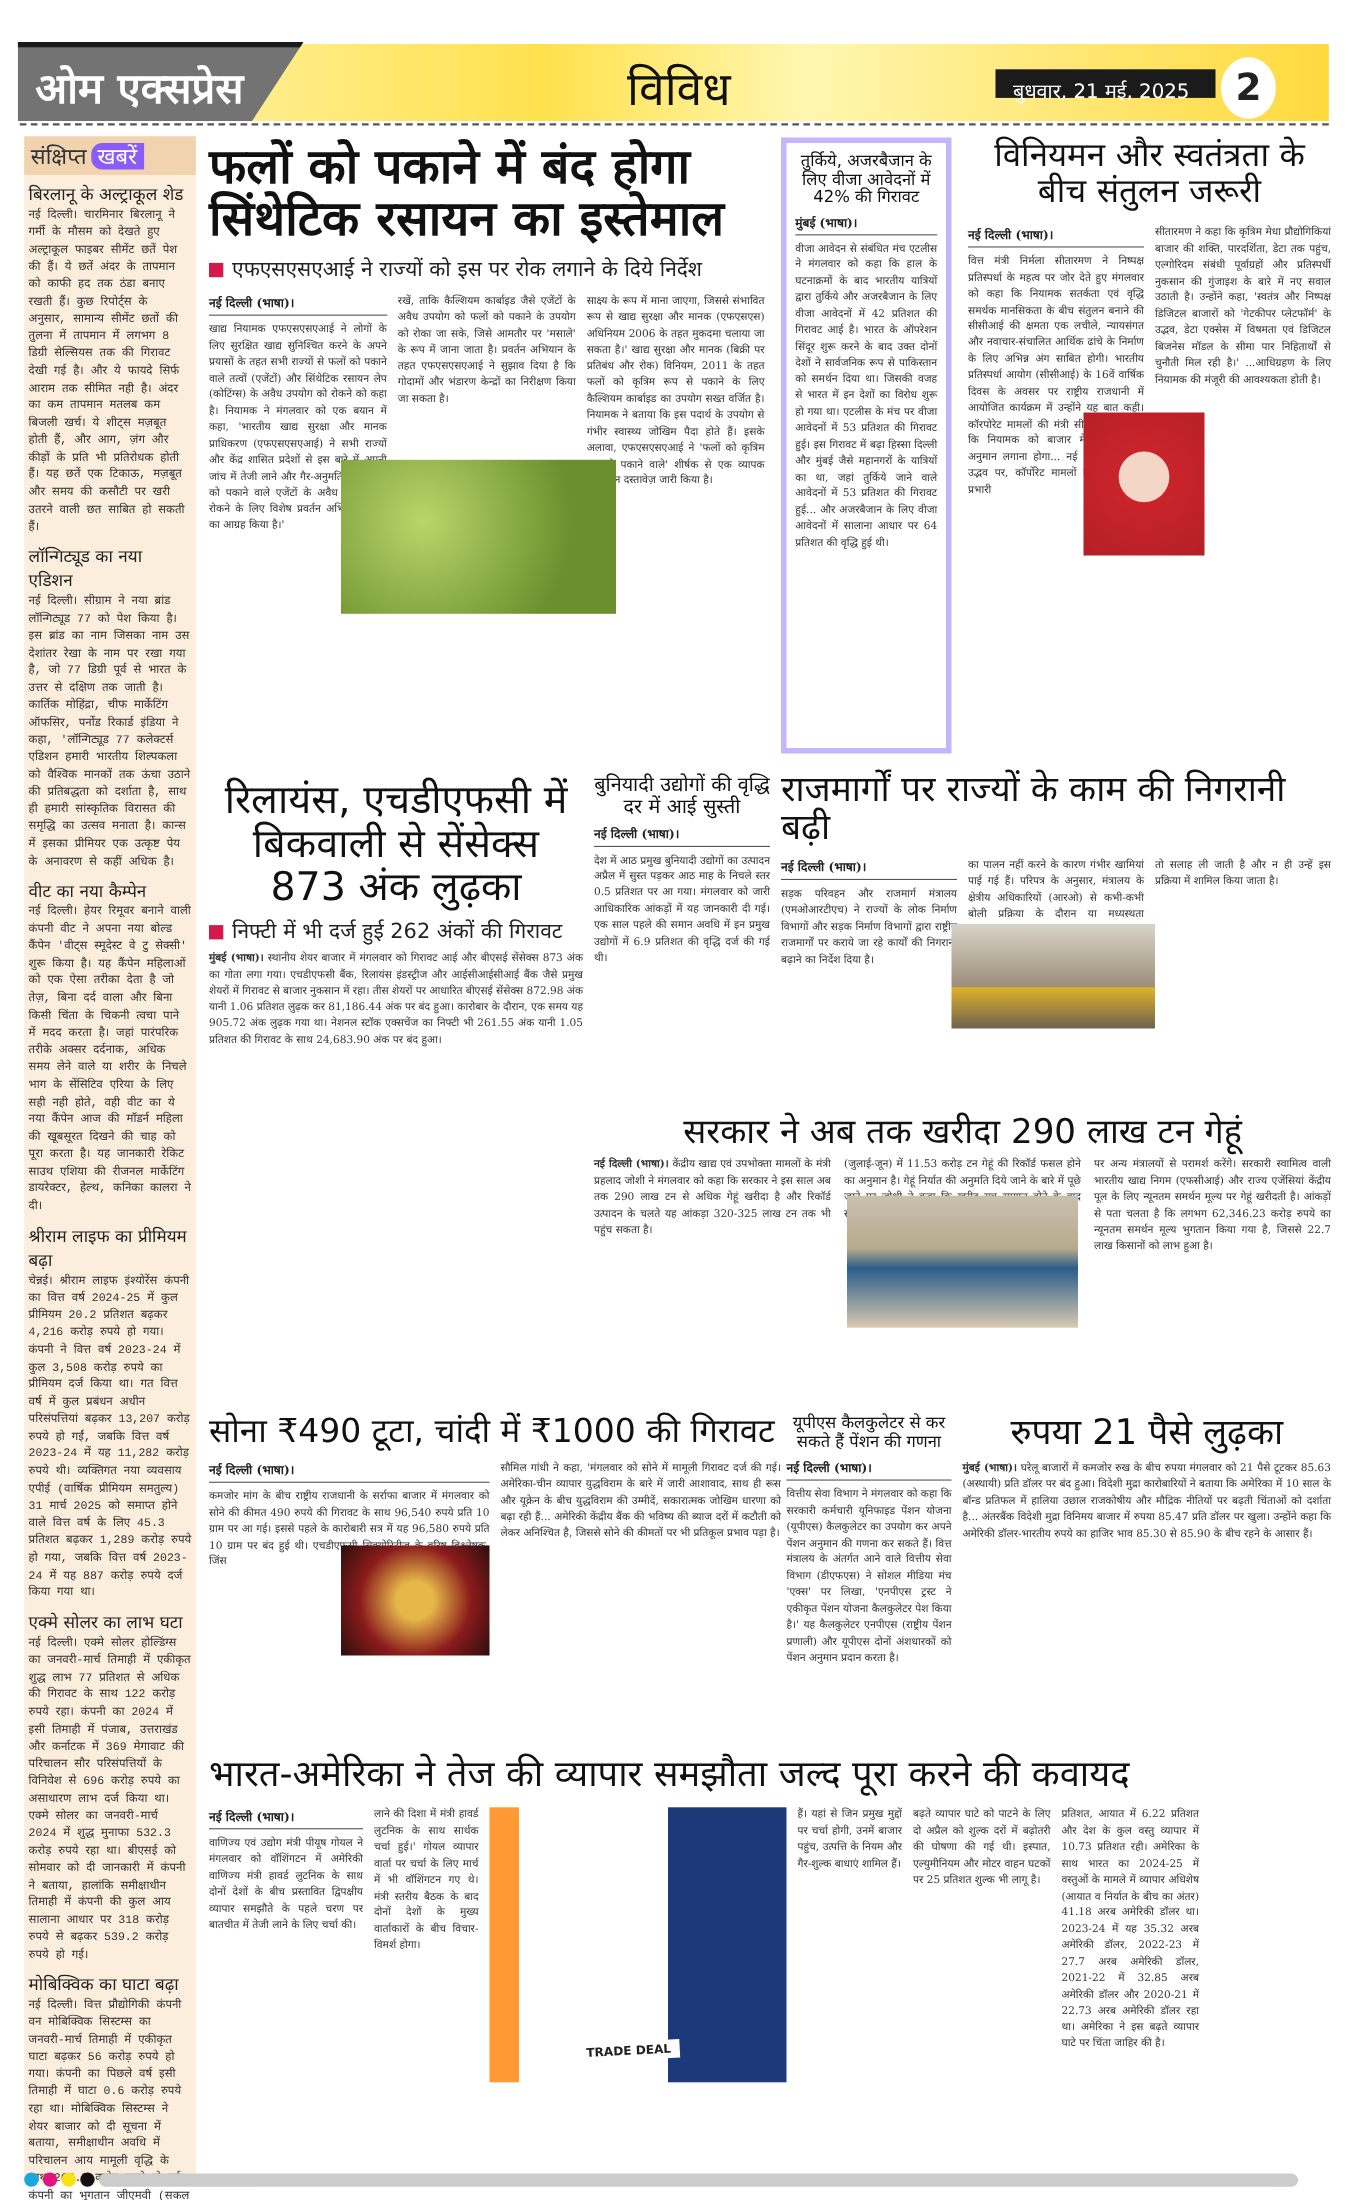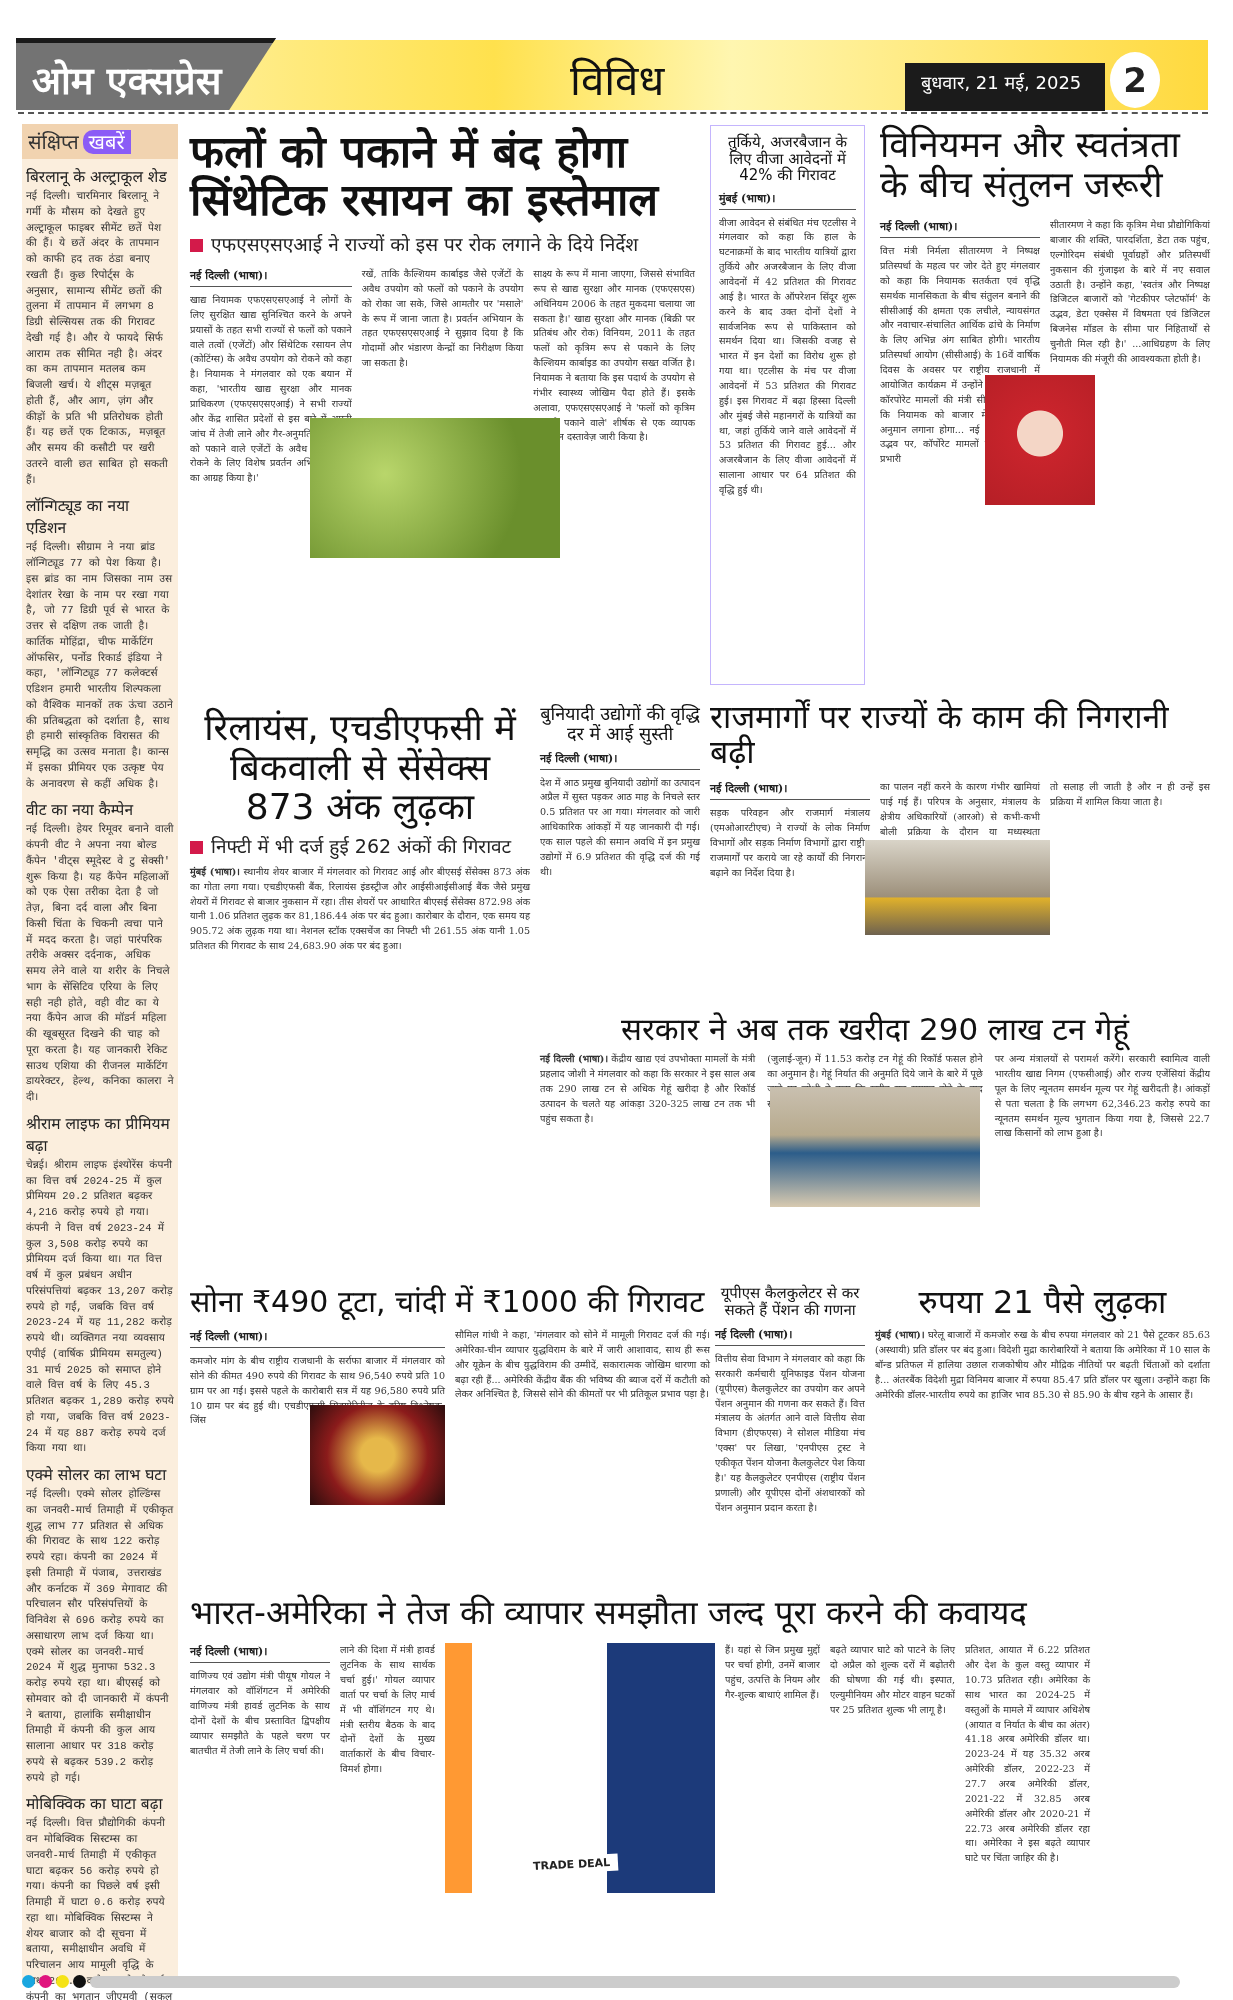--- a/index.html
+++ b/index.html
@@ -1,35 +1,35 @@
 <!DOCTYPE html>
 <html><head>
 <meta charset="utf-8">
 <style>
 *{box-sizing:border-box;margin:0;padding:0}
 body{width:1233px;height:2000px;background:#fff;font-family:"DejaVu Serif",serif;color:#222;position:relative;overflow:hidden}
 .abs{position:absolute}
 .masthead{left:18px;top:40px;width:1190px;height:70px;background:linear-gradient(90deg,#fff7c0 0%,#ffe14d 40%,#fff6b0 60%,#ffd93d 100%)}
 .brand{left:16px;top:38px;width:260px;height:72px;background:#737373;clip-path:polygon(0 0,100% 0,82% 100%,0 100%);border-top:5px solid #1a1a1a;color:#fff;font-family:"DejaVu Sans",sans-serif;font-weight:bold;font-size:38px;padding:10px 0 0 16px}
 .section{left:570px;top:50px;font-size:42px;font-family:"DejaVu Sans",sans-serif;color:#111}
-.datebox{left:905px;top:63px;width:200px;height:48px;background:#1b1b1b;color:#fff;font-family:"DejaVu Sans",sans-serif;font-size:18px;padding:7px 0 0 16px}
+.datebox{left:905px;top:63px;width:200px;height:26px;background:#1b1b1b;color:#fff;font-family:"DejaVu Sans",sans-serif;font-size:18px;padding:7px 0 0 16px}
 .pagenum{left:1110px;top:52px;width:50px;height:56px;border-radius:50%;background:#fff;font-family:"DejaVu Sans",sans-serif;font-weight:bold;font-size:34px;text-align:center;line-height:56px}
 .dash{left:18px;top:112px;width:1190px;border-top:2px dashed #555}
 .sidebar{left:22px;top:124px;width:156px;height:1860px;background:#fbeedd}
 .sb-head{background:#f1d3b0;font-family:"DejaVu Sans",sans-serif;font-size:20px;padding:4px 6px;color:#333}
 .sb-head span.k{background:#8b5cf6;color:#fff;border-radius:10px 0 0 10px;padding:0 6px;margin-left:4px}
 .sb-item h4{font-family:"DejaVu Sans",sans-serif;font-weight:normal;font-size:15.5px;margin:6px 4px 2px;color:#222}
 .sb-item p{font-family:Liberation Mono, monospace;font-size:10.5px;line-height:1.5;margin:0 4px;color:#333}
 .hl{font-family:"DejaVu Sans",sans-serif;font-weight:bold;color:#111;line-height:1.08}
 .hlr{font-family:"DejaVu Sans",sans-serif;color:#111;line-height:1.1}
 .sub{font-family:"DejaVu Sans",sans-serif;font-size:19px;color:#222}
 .sub:before{content:"";display:inline-block;width:13px;height:13px;background:#d31a4a;margin-right:8px;vertical-align:middle}
 .dl{font-family:"DejaVu Serif",serif;font-weight:bold;font-size:11px;border-bottom:1px solid #555;padding-bottom:4px;margin-bottom:6px}
 .body{font-size:9.6px;line-height:1.55;text-align:justify;color:#333}
-.box{border:1px solid #c4b5fd;padding:8px}
+.box{border:5px solid #c4b5fd;padding:8px}
 .img{background:#bbb}
 .photo-fruits{background:radial-gradient(circle at 30% 40%,#b9d66b,#6a8f2c 70%)}
 .photo-fsm{background:radial-gradient(circle at 50% 45%,#f4d6c6 25%,#c9242c 26%,#b51f26 100%)}
 .photo-road{background:linear-gradient(180deg,#d9d4c8,#9c8f7a 60%,#e0b12b 61%,#6e6250)}
 .photo-wheat{background:linear-gradient(180deg,#c9c0b0,#b7aa8d 40%,#2c5d8a 55%,#d8cab0)}
 .photo-gold{background:radial-gradient(circle,#e6b84a 20%,#8b1b1b 60%,#2b0d0d)}
 .photo-deal{background:linear-gradient(90deg,#ff9933 0 10%,#fff 10% 60%,#1c3a7a 60%);}
 .cmyk{bottom:12px;display:flex;gap:4px;align-items:center}
 .cmyk i{display:inline-block;width:13px;height:13px;border-radius:50%}
 .bar{height:12px;background:#ccc;border-radius:6px}
@@ -93,21 +93,21 @@
   </div>
 </div>
 
 <div class="abs box" style="left:710px;top:125px;width:155px;height:560px">
   <div class="hlr" style="font-size:15px;text-align:center">तुर्किये, अजरबैजान के लिए वीजा आवेदनों में 42% की गिरावट</div>
   <div class="dl" style="margin-top:6px">मुंबई (भाषा)।</div>
   <div class="body">वीजा आवेदन से संबंधित मंच एटलीस ने मंगलवार को कहा कि हाल के घटनाक्रमों के बाद भारतीय यात्रियों द्वारा तुर्किये और अजरबैजान के लिए वीजा आवेदनों में 42 प्रतिशत की गिरावट आई है। भारत के ऑपरेशन सिंदूर शुरू करने के बाद उक्त दोनों देशों ने सार्वजनिक रूप से पाकिस्तान को समर्थन दिया था। जिसकी वजह से भारत में इन देशों का विरोध शुरू हो गया था। एटलीस के मंच पर वीजा आवेदनों में 53 प्रतिशत की गिरावट हुई। इस गिरावट में बढ़ा हिस्सा दिल्ली और मुंबई जैसे महानगरों के यात्रियों का था, जहां तुर्किये जाने वाले आवेदनों में 53 प्रतिशत की गिरावट हुई... और अजरबैजान के लिए वीजा आवेदनों में सालाना आधार पर 64 प्रतिशत की वृद्धि हुई थी।</div>
 </div>
 
 <div class="abs" style="left:880px;top:125px;width:330px">
-  <div class="hlr" style="font-size:36px;text-align:left">विनियमन और स्वतंत्रता के बीच संतुलन जरूरी</div>
+  <div class="hlr" style="font-size:30px;text-align:center">विनियमन और स्वतंत्रता के बीच संतुलन जरूरी</div>
   <div style="display:flex;gap:10px;margin-top:14px">
     <div style="flex:1">
         <div class="dl">नई दिल्ली (भाषा)।</div>
         <div class="body">वित्त मंत्री निर्मला सीतारमण ने निष्पक्ष प्रतिस्पर्धा के महत्व पर जोर देते हुए मंगलवार को कहा कि नियामक सतर्कता एवं वृद्धि समर्थक मानसिकता के बीच संतुलन बनाने की सीसीआई की क्षमता एक लचीले, न्यायसंगत और नवाचार-संचालित आर्थिक ढांचे के निर्माण के लिए अभिन्न अंग साबित होगी। भारतीय प्रतिस्पर्धा आयोग (सीसीआई) के 16वें वार्षिक दिवस के अवसर पर राष्ट्रीय राजधानी में आयोजित कार्यक्रम में उन्होंने यह बात कही। कॉरपोरेट मामलों की मंत्री सीतारमण ने कहा कि नियामक को बाजार में बदलावों का अनुमान लगाना होगा... नई प्रौद्योगिकियों के उद्भव पर, कॉर्पोरेट मामलों के मंत्रालय की प्रभारी</div>
       </div>
     <div style="flex:1">
         <div class="body">सीतारमण ने कहा कि कृत्रिम मेधा प्रौद्योगिकियां बाजार की शक्ति, पारदर्शिता, डेटा तक पहुंच, एल्गोरिदम संबंधी पूर्वाग्रहों और प्रतिस्पर्धी नुकसान की गुंजाइश के बारे में नए सवाल उठाती है। उन्होंने कहा, 'स्वतंत्र और निष्पक्ष डिजिटल बाजारों को 'गेटकीपर प्लेटफॉर्म' के उद्भव, डेटा एक्सेस में विषमता एवं डिजिटल बिजनेस मॉडल के सीमा पार निहितार्थों से चुनौती मिल रही है।' ...आधिग्रहण के लिए नियामक की मंजूरी की आवश्यकता होती है।</div>
       </div>
   </div>
   <div class="abs img photo-fsm" style="left:105px;top:250px;width:110px;height:130px"></div>

